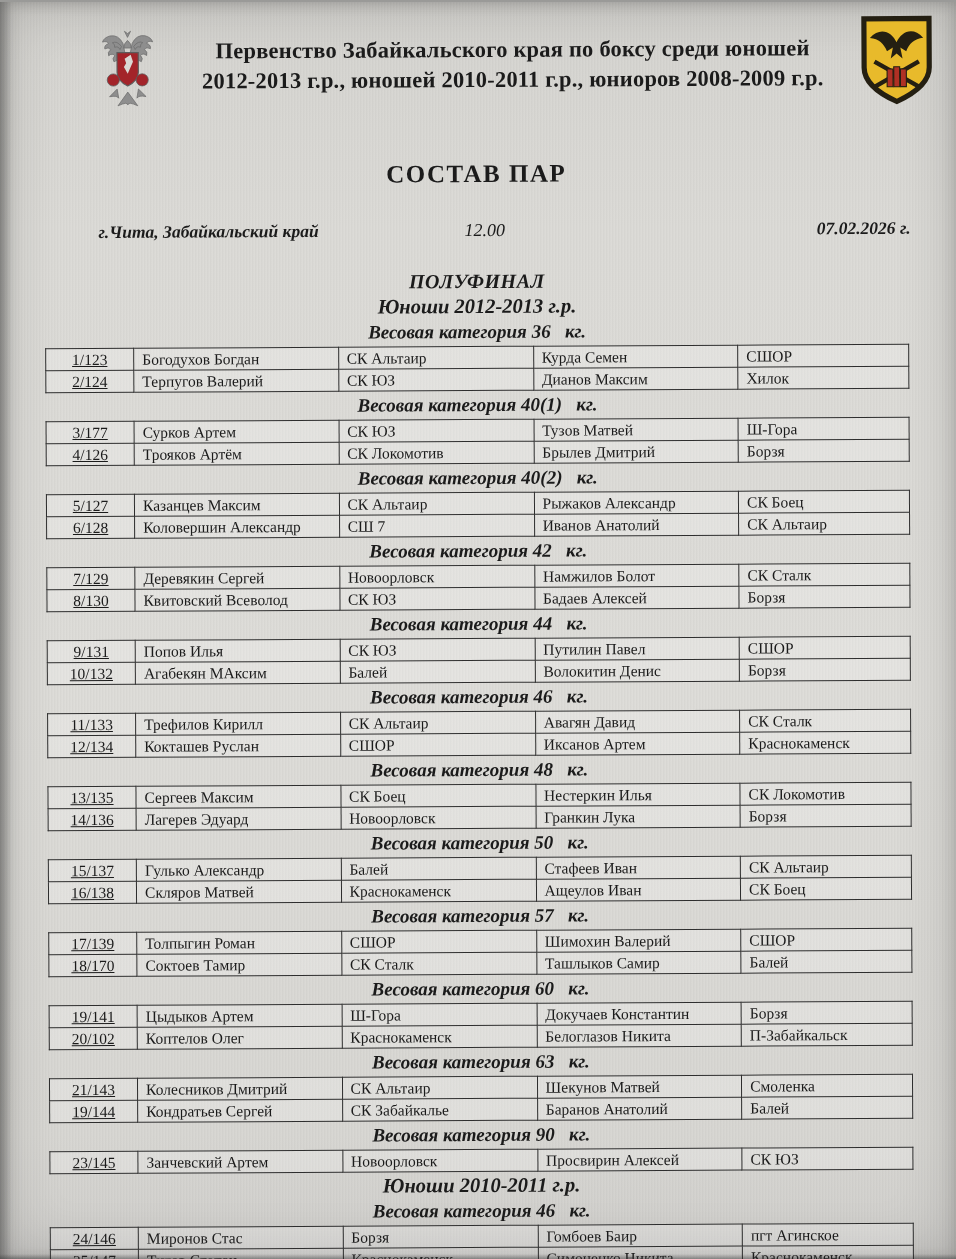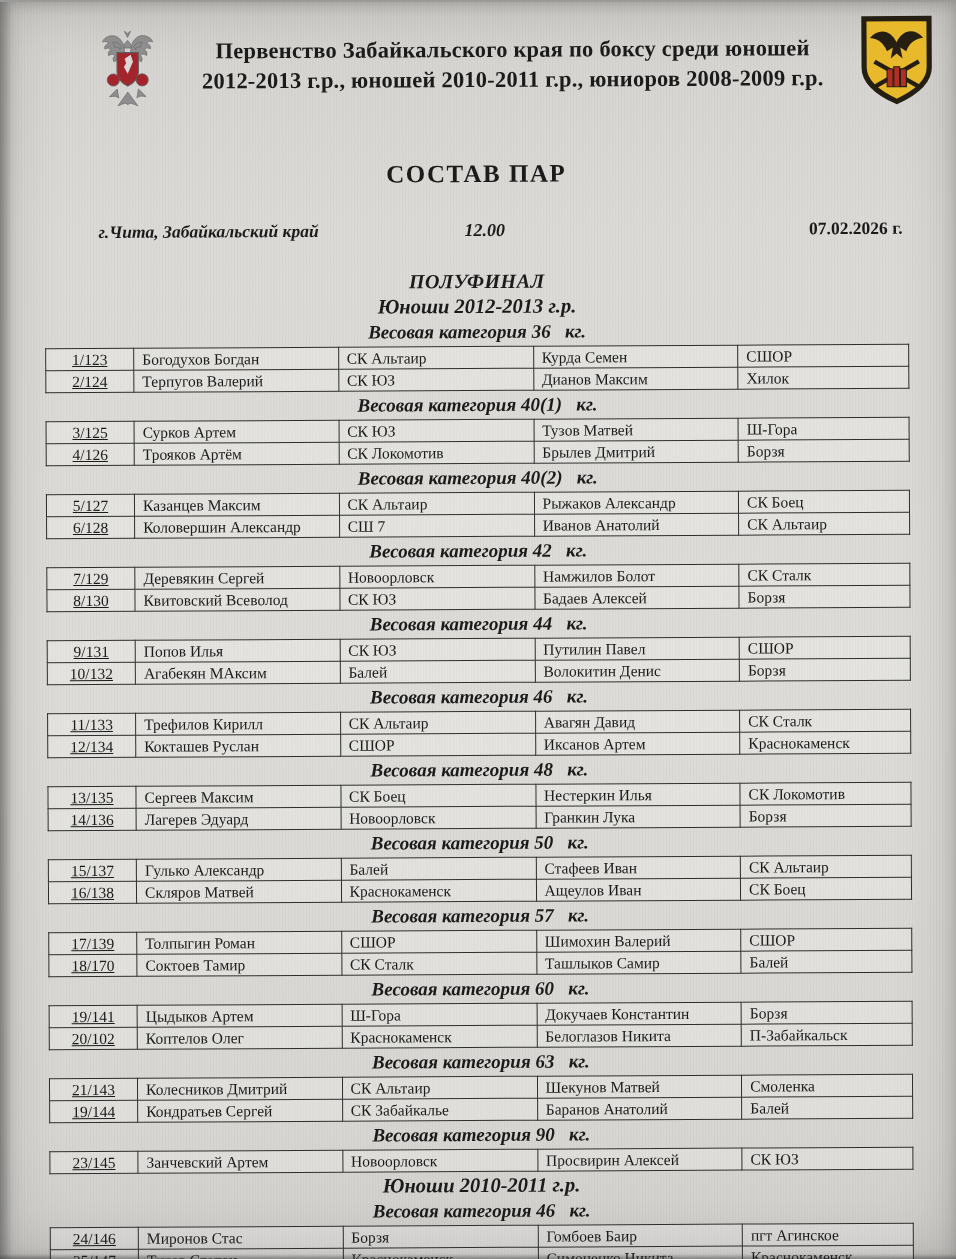--- a/index.html
+++ b/index.html
@@ -24,22 +24,22 @@
   .header{display:flex;align-items:center;padding:14px 20px 0 92px;}
   .header-title{flex:1;text-align:center;font-weight:bold;font-size:22.5px;line-height:1.35;letter-spacing:0.2px;padding:0 8px;}
   .emblem{flex:0 0 auto;}
   .emblem.left{margin-top:8px;}
   .emblem.right{margin-top:-4px;}
 
   .doc-title{margin:46px 0 0 0;text-align:center;font-size:25px;font-weight:bold;letter-spacing:1.5px;}
 
   .meta{position:relative;height:26px;margin-top:32px;font-size:17.5px;}
   .meta .loc{position:absolute;left:100px;font-style:italic;font-weight:600;}
-  .meta .time{position:absolute;left:50%;transform:translateX(-30%);font-style:italic;font-weight:bold;font-size:18px;}
-  .meta .date{position:absolute;right:52px;font-weight:bold;}
+  .meta .time{position:absolute;left:50%;transform:translateX(-30%);font-style:italic;font-weight:normal;font-size:18px;}
+  .meta .date{position:absolute;right:44px;font-style:italic;font-weight:bold;}
 
   .stage{margin-top:24px;text-align:center;font-size:20px;font-weight:bold;font-style:italic;letter-spacing:0.5px;}
   .group-title{text-align:center;font-size:20.5px;font-weight:bold;font-style:italic;margin-top:2px;}
   .section-heading{text-align:center;font-size:19px;font-weight:bold;font-style:italic;margin:3px 0 3px 0;white-space:pre;}
 
   table.pairs{width:864px;margin:0 auto;border-collapse:collapse;table-layout:fixed;
     background:rgba(255,255,255,0.22);}
   table.pairs td{border:1.8px solid #2e2e2e;font-size:15.5px;line-height:17px;height:21px;
     padding:0 8px;overflow:hidden;white-space:nowrap;}
   table.pairs td.num{text-align:center;padding:0 2px;text-decoration:underline;}
@@ -140,21 +140,21 @@
     <table class="pairs">
       <colgroup>
         <col class="c0">
                   <col class="c1">
                   <col class="c2">
                   <col class="c3">
                   <col class="c4">
       </colgroup>
       <tbody>
   <tr class="pair-row">
-    <td class="num">3/125</td>
+    <td class="num">3/177</td>
     <td>Сурков Артем</td>
     <td>СК ЮЗ</td>
     <td>Тузов Матвей</td>
     <td>Ш-Гора</td>
   </tr>
 
   <tr class="pair-row">
     <td class="num">4/126</td>
     <td>Трояков Артём</td>
     <td>СК Локомотив</td>

